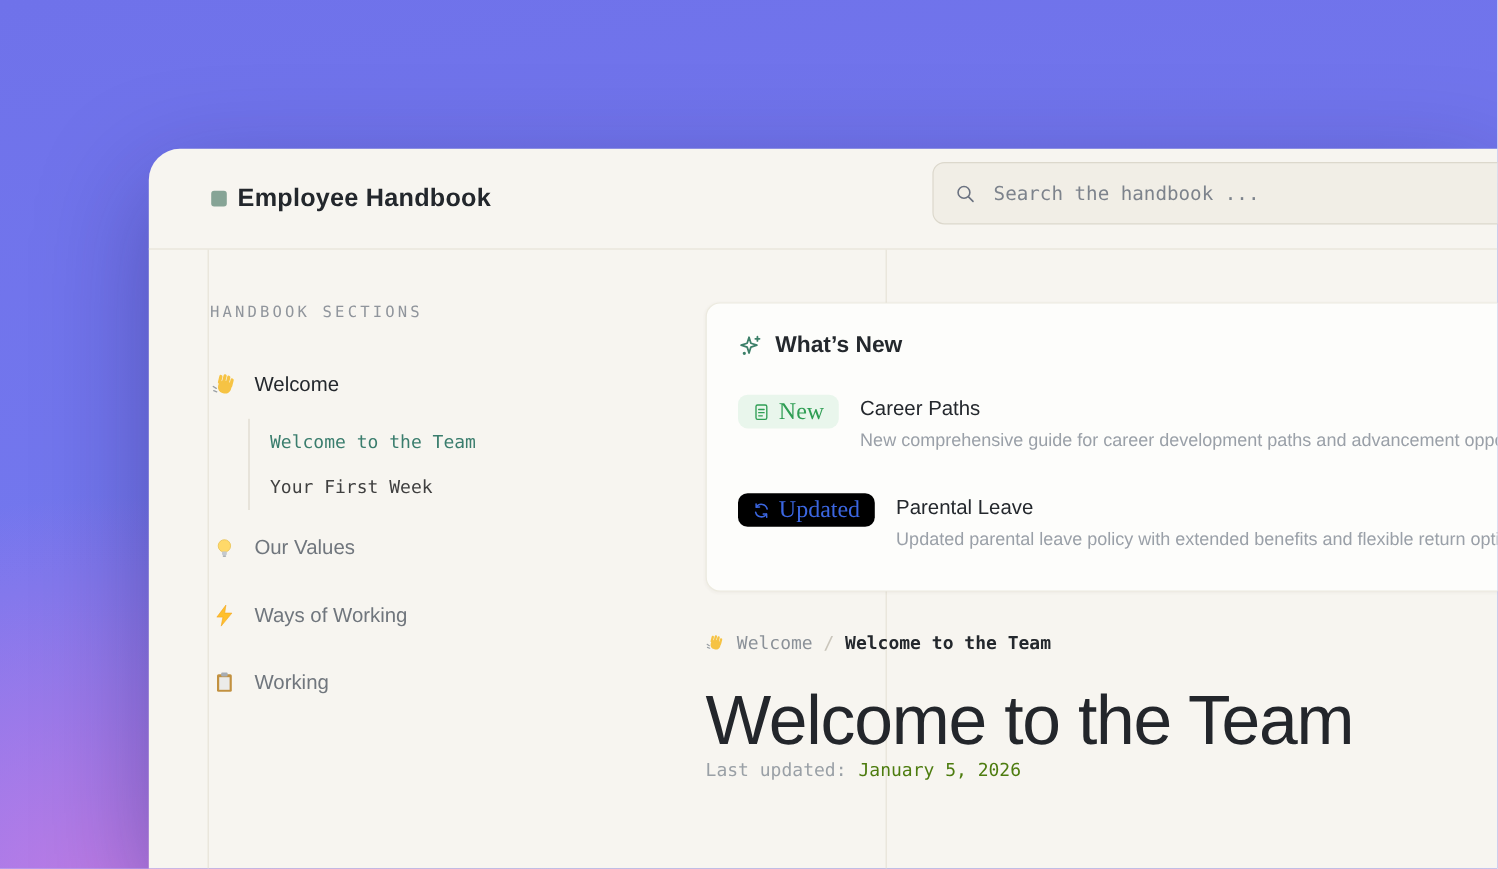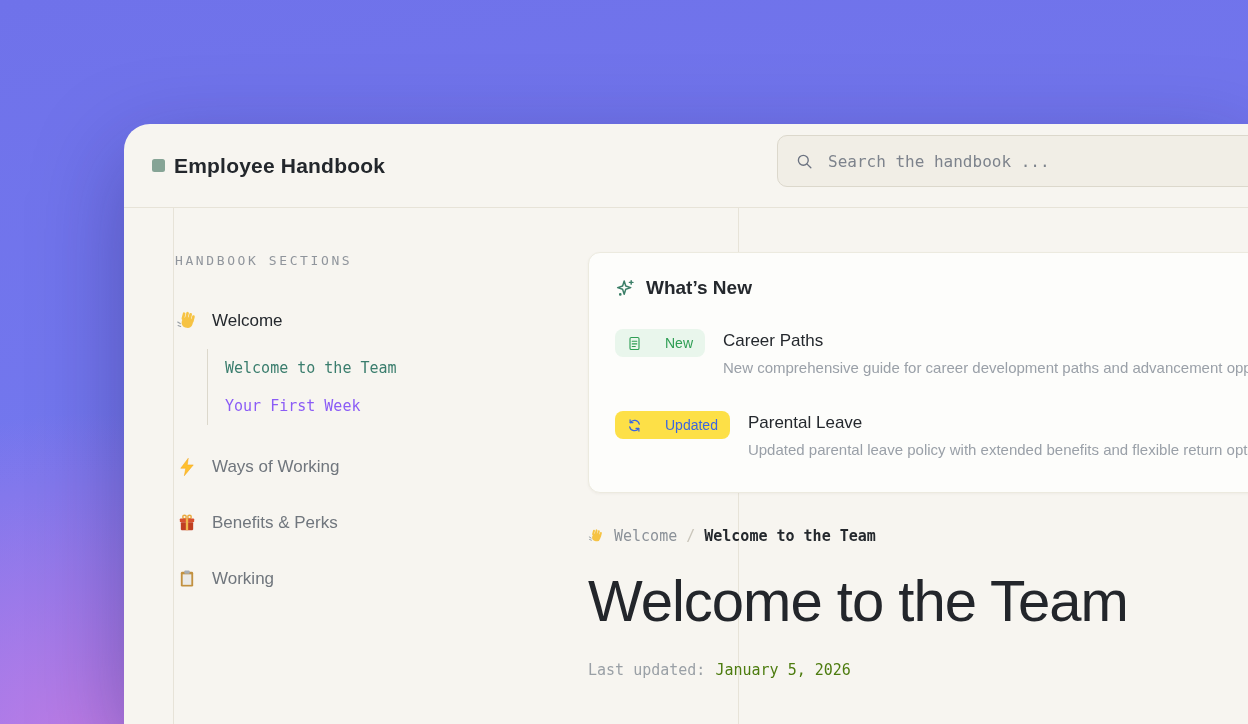--- a/index.html
+++ b/index.html
@@ -9,21 +9,21 @@
     background:
       radial-gradient(620px 560px at 7% 105%, rgba(197,124,228,0.95), rgba(197,124,228,0) 62%),
       linear-gradient(172deg,#6f72ea 0%, #7377ee 55%, #7b79f1 100%);}
 
   .window{position:absolute;left:124px;top:124px;right:0;bottom:0;
     background:#f7f5f0;border-top-left-radius:26px;
     box-shadow:0 30px 90px rgba(28,20,80,.35);}
 
   
   .hdr{position:relative;height:84px;box-sizing:border-box;border-bottom:1px solid #e7e3d8;
-    display:flex;align-items:center;padding-left:28px;}
+    display:flex;align-items:center;padding-left:52px;}
   .brand{display:flex;align-items:center;gap:9px;}
   .logo{width:13px;height:13px;background:#86a496;border-radius:2.5px;display:inline-block;}
   .app-title{font-size:21px;font-weight:700;color:#23272c;letter-spacing:.2px;}
   .search{position:absolute;left:653px;right:-30px;top:11px;height:52px;box-sizing:border-box;
     background:#f1eee6;border:1px solid #dcd8cc;border-radius:10px;
     display:flex;align-items:center;padding:0 17px;gap:12px;}
   .search input{flex:1;border:none;outline:none;background:transparent;
     font-family:"DejaVu Sans Mono",monospace;font-size:16px;color:#3c4046;}
   .search input::placeholder{color:#7d838c;}
 
@@ -35,50 +35,50 @@
   
   .sidebar{position:absolute;left:51px;top:0;width:420px;padding-top:46px;}
   .side-label{font-family:"DejaVu Sans Mono",monospace;font-size:13px;letter-spacing:2.6px;
     color:#90959c;line-height:13px;}
   .nav{margin-top:40px;}
   .nav-item{display:flex;align-items:center;gap:13px;height:28px;cursor:pointer;}
   .nav-item .ico{width:24px;display:flex;justify-content:center;}
   .nav-label{font-size:17px;color:#70767d;}
   .nav-item.active .nav-label{color:#24282d;}
   .sub-list{margin:14px 0 0 32px;border-left:1px solid #dcd8cc;padding-left:17px;}
-  .sub-item{font-family:"DejaVu Sans Mono",monospace;font-size:15px;color:#8b5cf6;
+  .sub-item{font-family:"DejaVu Sans Mono",monospace;font-size:15px;color:#404040;
     line-height:38px;cursor:pointer;white-space:nowrap;}
   .sub-item.active{color:#3a7d6d;}
   .mt-first{margin-top:18px;} .mt{margin-top:28px;}
 
   
   .main{position:absolute;left:464px;top:0;right:0;bottom:0;}
   .card{margin:44px -30px 0 0;height:241px;box-sizing:border-box;position:relative;
     background:#fdfdfb;border:1px solid #eceadf;border-radius:12px;
     box-shadow:0 1px 3px rgba(70,60,30,.05);padding:24px 26px;overflow:hidden;}
   .card-head{display:flex;align-items:center;gap:10px;}
   .card-title{font-size:19px;font-weight:700;color:#24282d;}
   .news-item{display:flex;align-items:flex-start;gap:18px;cursor:pointer;}
   .ni-1{margin-top:30px;} .ni-2{margin-top:35px;}
-  .badge{display:inline-flex;align-items:center;gap:23px;height:28px;padding:0 12px;
-    border-radius:8px;font-size:14px;font-weight:500;white-space:nowrap;flex:none;}
+  .badge{display:inline-flex;align-items:center;gap:7px;height:28px;padding:0 12px;
+    border-radius:8px;font-size:20px;font-weight:500;white-space:nowrap;flex:none;font-family:Liberation Serif, serif;}
   .badge-new{background:#e9f6ec;color:#2f9e54;}
-  .badge-updated{background:#fde047;color:#3b66e0;}
+  .badge-updated{background:#000000;color:#3b66e0;}
   .news-text{min-width:0;overflow:hidden;}
   .news-title{font-size:17px;font-weight:500;color:#24282d;line-height:24px;}
   .news-desc{font-size:15px;color:#9aa0a8;margin-top:6px;white-space:nowrap;}
 
   .breadcrumb{margin-top:34px;display:flex;align-items:center;gap:9px;
     font-family:"DejaVu Sans Mono",monospace;font-size:15px;line-height:18px;}
   .bc-section{color:#8b9198;cursor:pointer;}
   .bc-sep{color:#c9c5ba;}
   .bc-page{color:#24282d;font-weight:700;}
   h1.page-title{margin:24px 0 0;font-size:58px;font-weight:500;letter-spacing:-1px;
     line-height:64px;color:#23262b;white-space:nowrap;}
-  .updated{margin-top:28px;display:flex;gap:10px;
+  .updated{display:flex;gap:10px;
     font-family:"DejaVu Sans Mono",monospace;font-size:15px;}
   .upd-label{color:#9aa0a6;}
   .upd-value{color:#4d7c0f;font-weight:400;}
   svg{flex:none;display:block;}
 </style>
 </head>
 <body>
 
 <div class="stage">
   <div class="window">
@@ -124,42 +124,40 @@
               </svg>
             </span>
             <span class="nav-label">Welcome</span>
           </div>
 
           <div class="sub-list">
             <div class="sub-item active">Welcome to the Team</div>
             <div class="sub-item">Your First Week</div>
           </div>
 
+          <div class="nav-item mt-first">
+            <span class="ico">
+              <svg viewBox="0 0 24 24" width="20" height="20">
+                <circle cx="12" cy="9.5" r="6.2" fill="#ffd969" stroke="#e8c153" stroke-width="0.8"></circle>
+                <rect x="9.6" y="15.2" width="4.8" height="3.4" rx="0.8" fill="#c4c9cf"></rect>
+                <rect x="10.2" y="18.9" width="3.6" height="1.6" rx="0.8" fill="#aab0b6"></rect>
+              </svg>
+            </span>
+            <span class="nav-label">Our Values</span>
+          </div>
 
           <div class="nav-item mt">
             <span class="ico">
               <svg viewBox="0 0 24 24" width="20" height="20">
                 <polygon points="13.5,1.5 4.5,13.5 10.5,13.5 8.8,22.5 19.5,9.5 12.3,9.5" fill="#ffc02e" stroke="#f2a51d" stroke-width="0.6"></polygon>
               </svg>
             </span>
             <span class="nav-label">Ways of Working</span>
           </div>
 
-          <div class="nav-item mt">
-            <span class="ico">
-              <svg viewBox="0 0 24 24" width="20" height="20">
-                <circle cx="9" cy="4.8" r="2.1" fill="none" stroke="#e9a83c" stroke-width="1.7"></circle>
-                <circle cx="15" cy="4.8" r="2.1" fill="none" stroke="#e9a83c" stroke-width="1.7"></circle>
-                <rect x="3.4" y="6.6" width="17.2" height="4.6" rx="1" fill="#d8502f"></rect>
-                <rect x="4.6" y="11.2" width="14.8" height="9.4" rx="1" fill="#c03f22"></rect>
-                <rect x="10.6" y="6.6" width="2.8" height="14" fill="#f0b64b"></rect>
-              </svg>
-            </span>
-            <span class="nav-label">Benefits &amp; Perks</span>
-          </div>
 
           <div class="nav-item mt">
             <span class="ico">
               <svg viewBox="0 0 24 24" width="20" height="20">
                 <rect x="4.6" y="3.4" width="14.8" height="17.6" rx="1.6" fill="#c29140"></rect>
                 <rect x="6.8" y="6.4" width="10.4" height="12.6" fill="#ebebe9"></rect>
                 <rect x="8.8" y="1.8" width="6.4" height="4" rx="1" fill="#a7adb4"></rect>
               </svg>
             </span>
             <span class="nav-label">Working</span>

